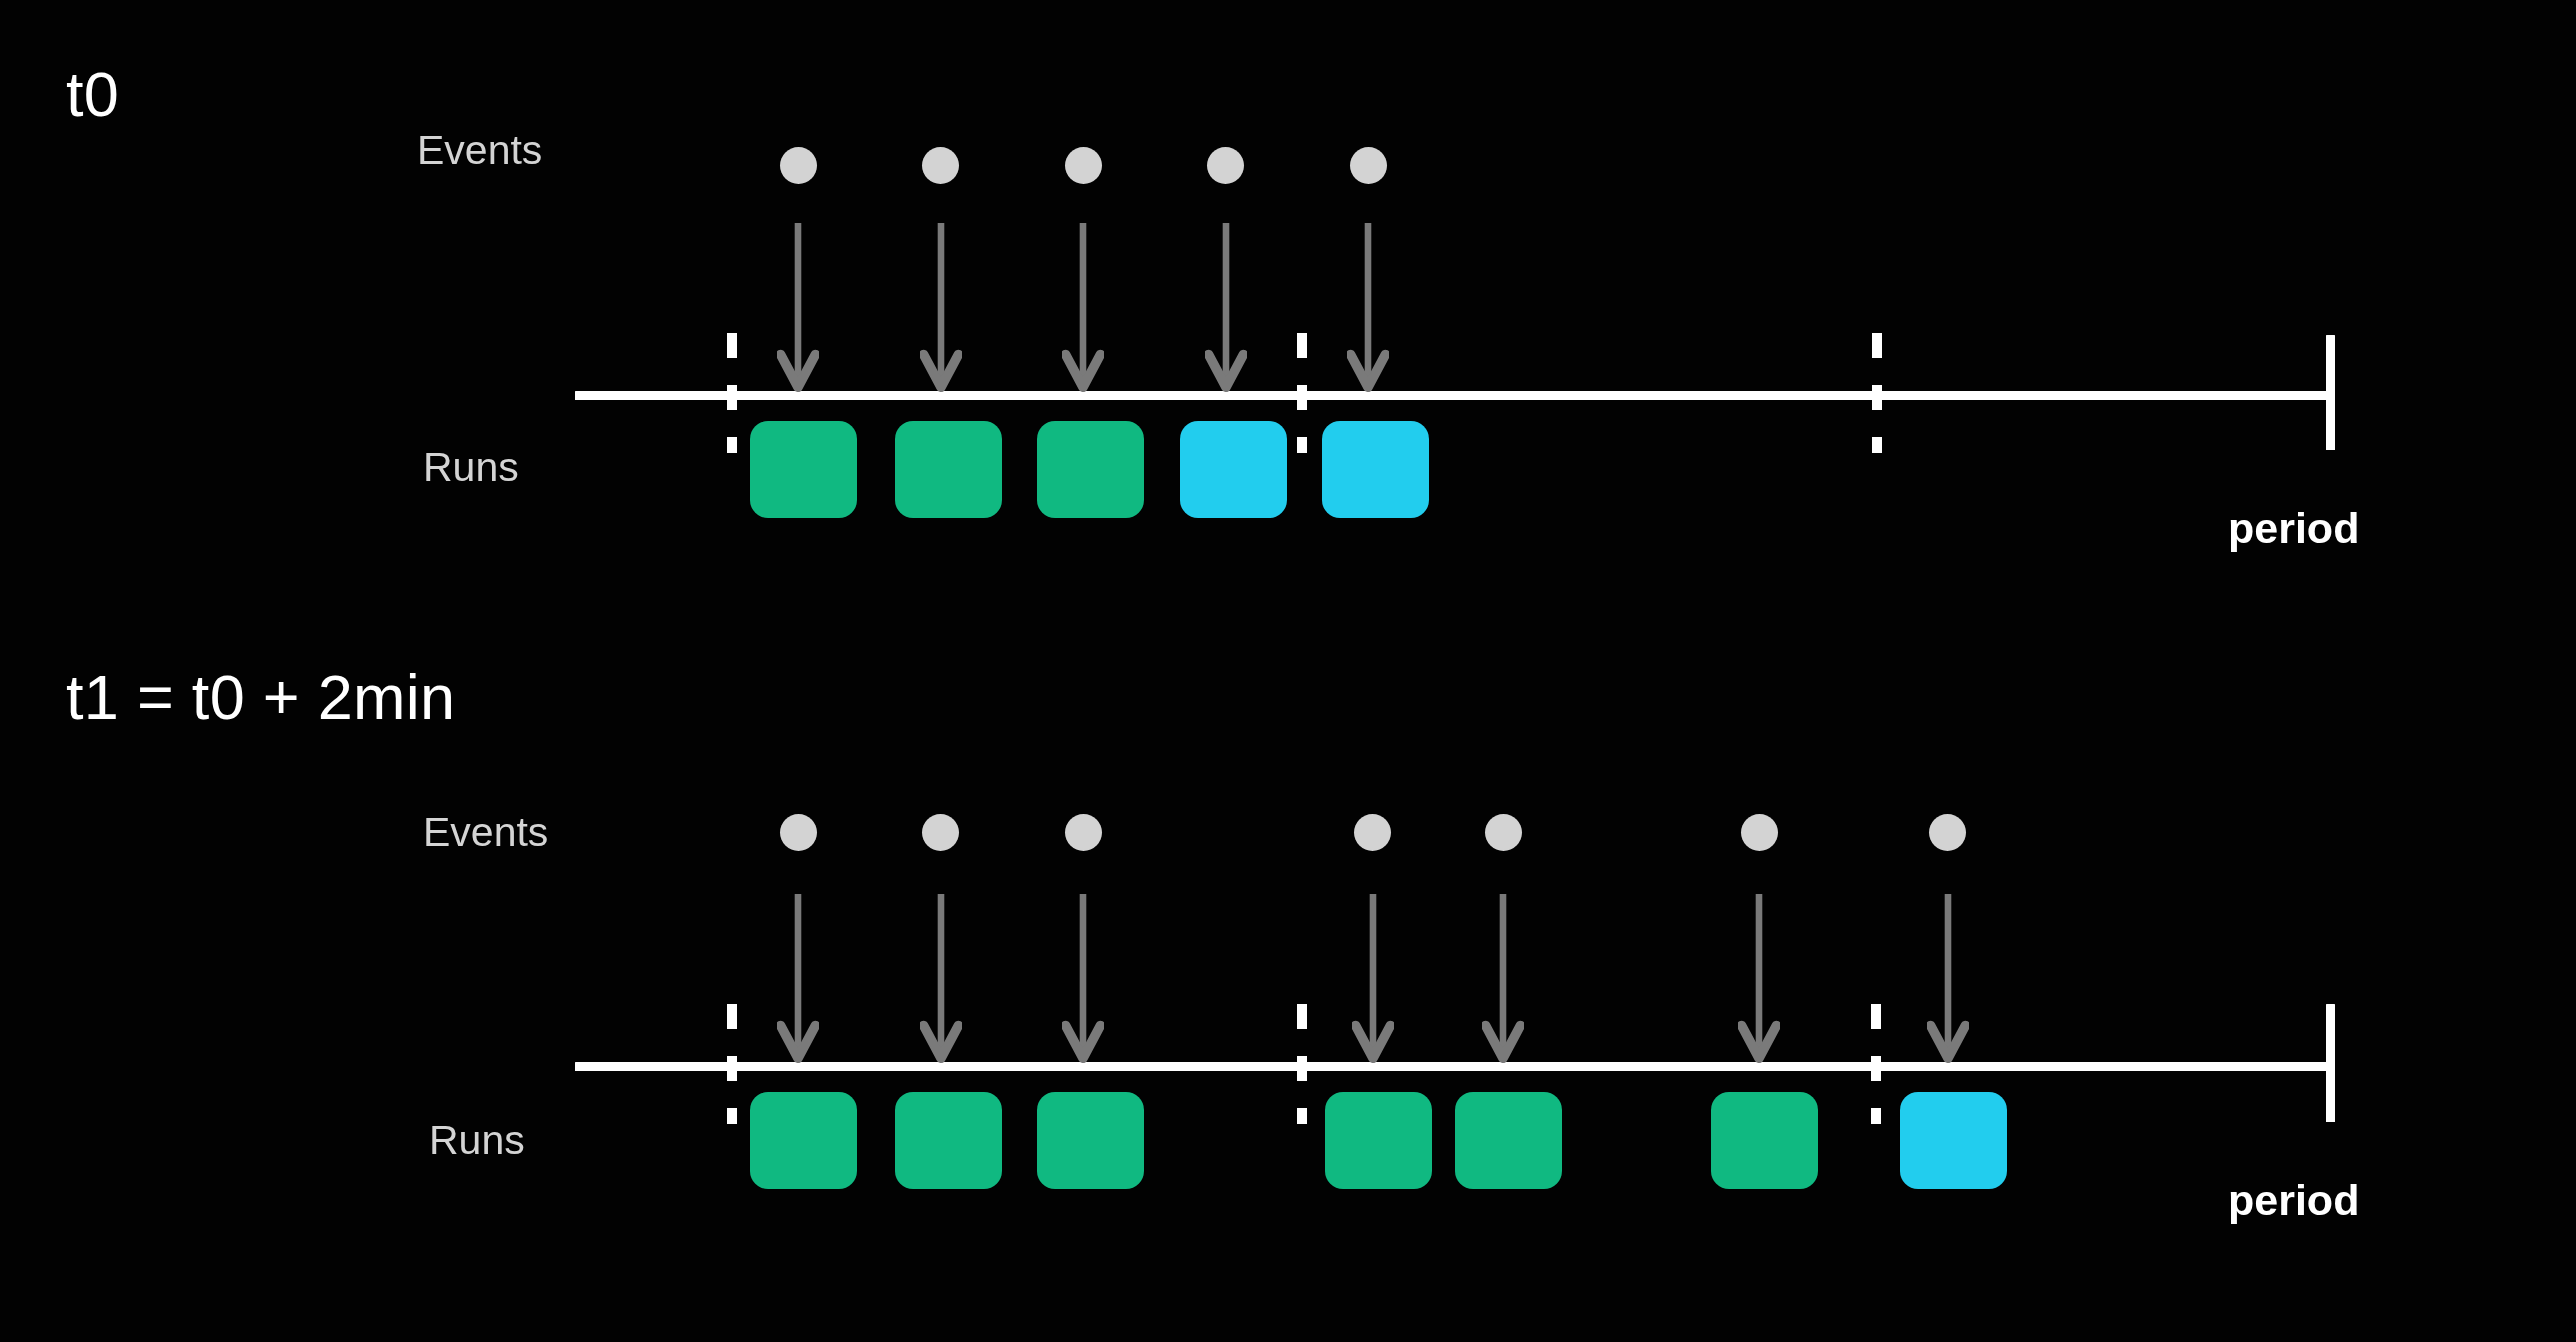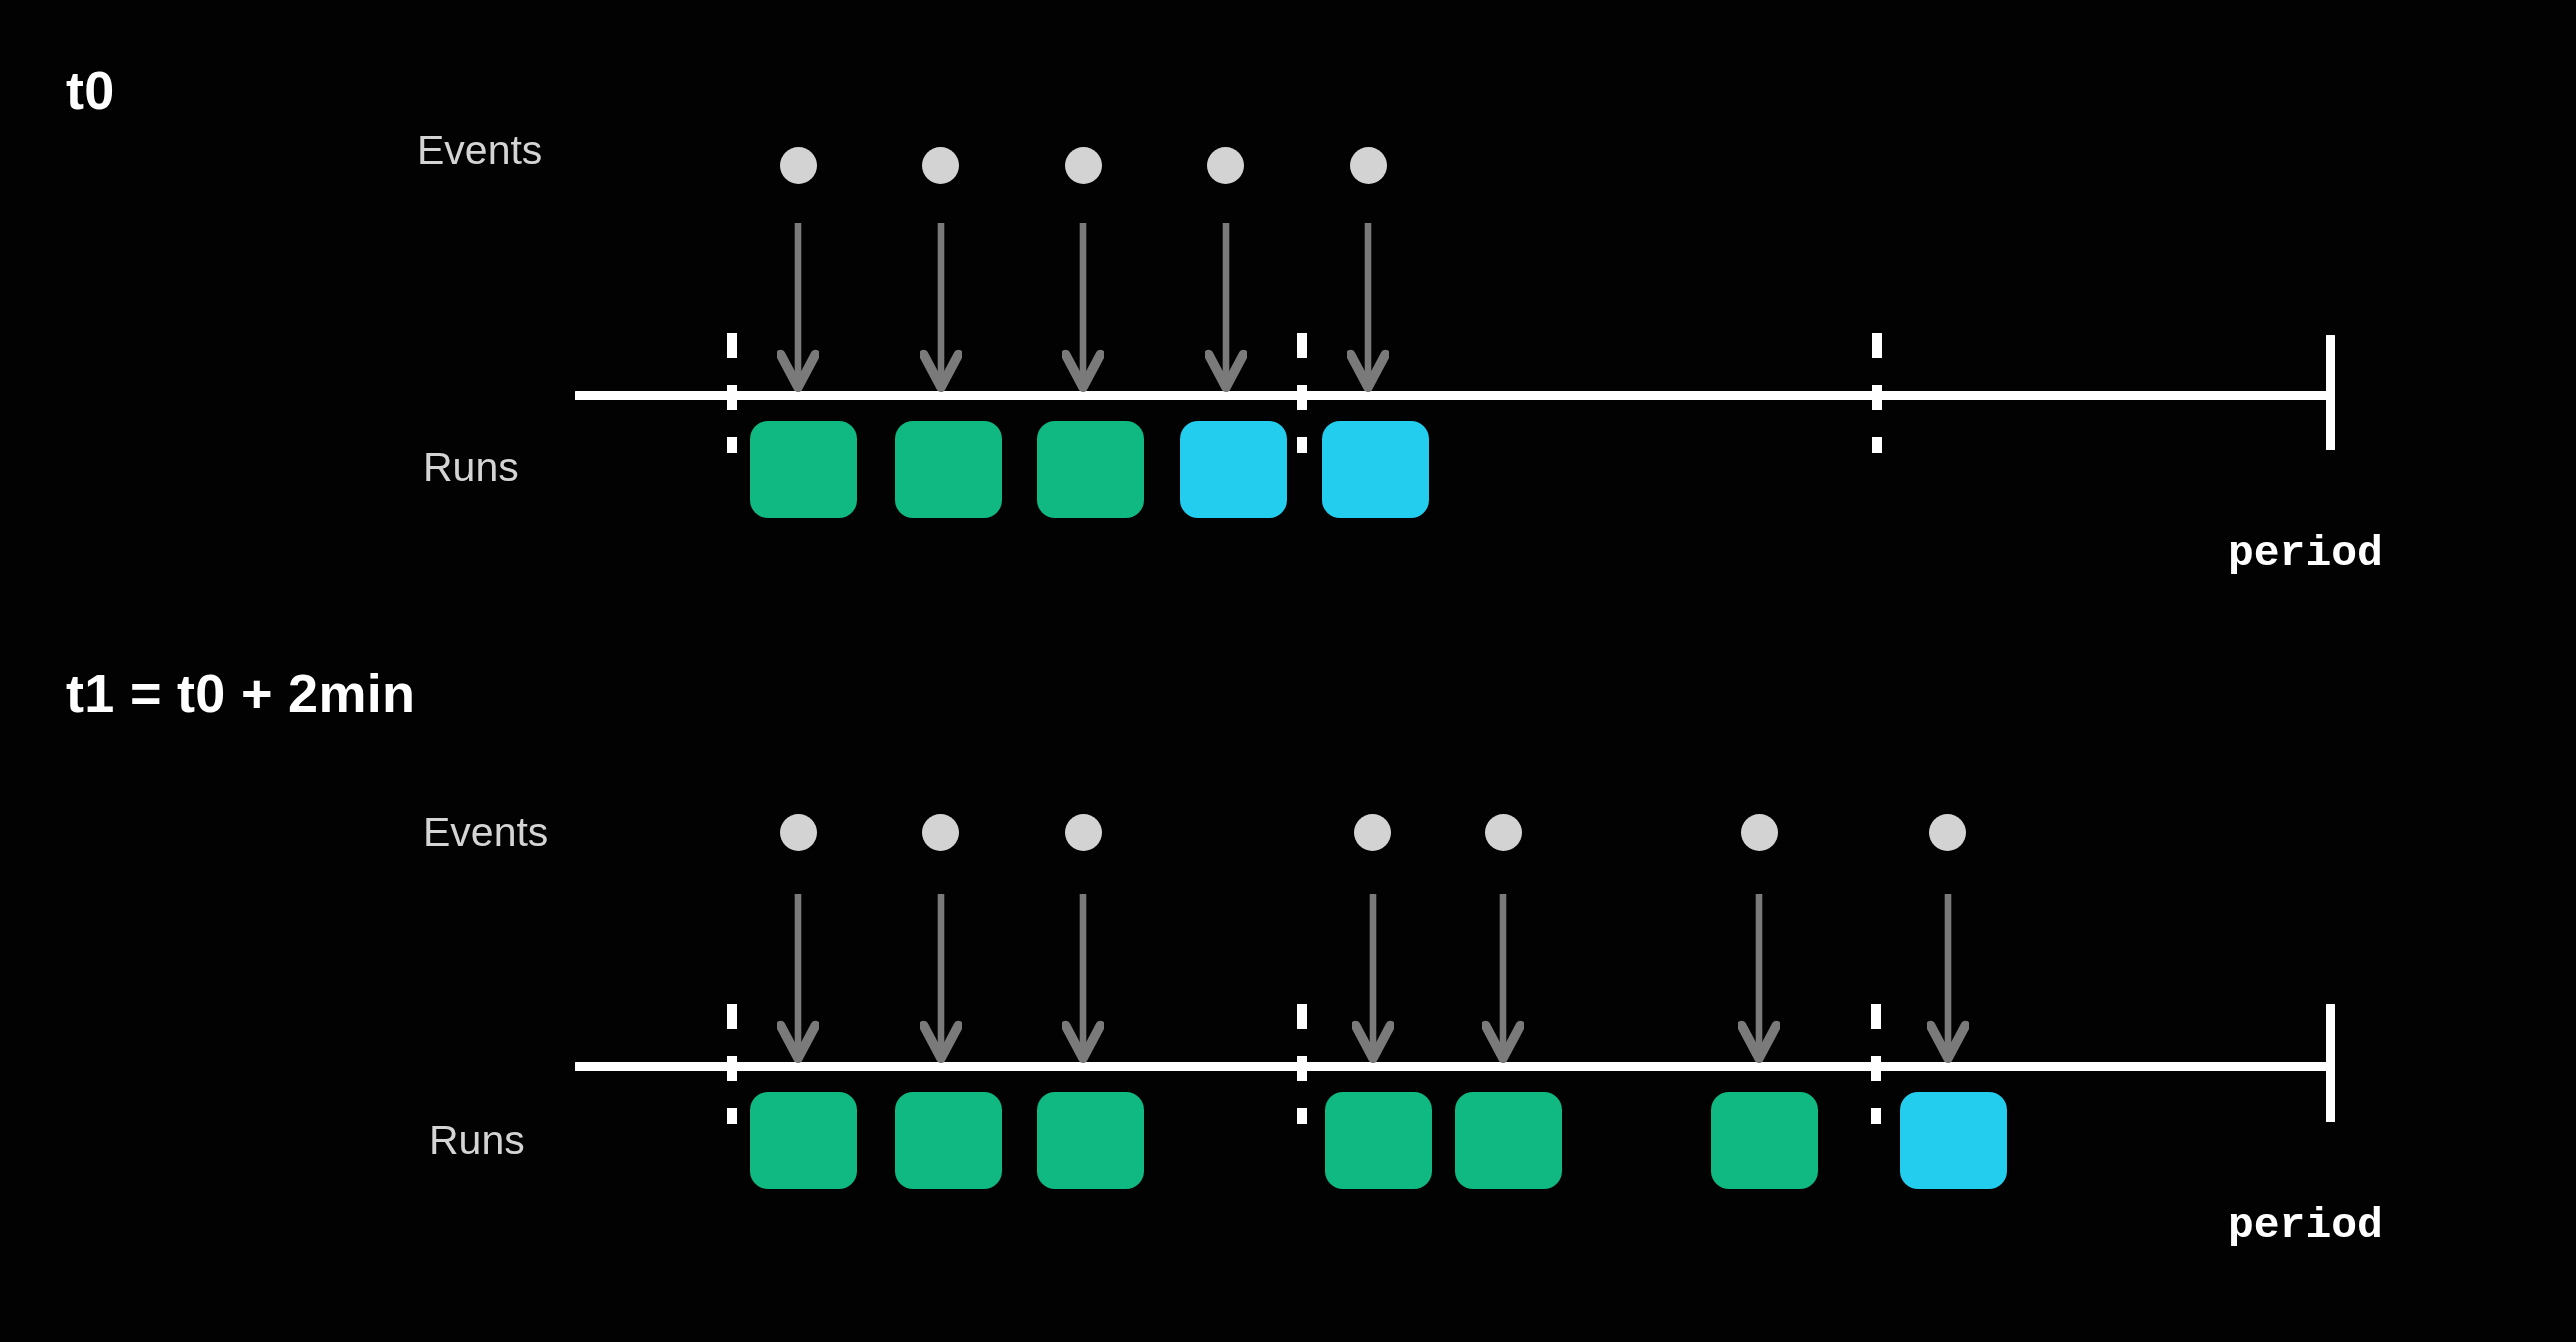--- a/index.html
+++ b/index.html
@@ -17,43 +17,42 @@
   }
   .stage {
     position: absolute;
     inset: 0;
     background: #020202;
   }
   
   .time-label {
     position: absolute;
     color: #ffffff;
-    font-size: 54px;
-    font-weight: 700;
+    font-size: 63px;
+    font-weight: 400;
     letter-spacing: 0.3px;
     white-space: nowrap;
     line-height: 1;
   }
   .row-label {
     position: absolute;
     color: #d4d4d4;
     font-size: 41px;
     font-weight: 400;
     white-space: nowrap;
     line-height: 1;
   }
   .period-label {
     position: absolute;
     color: #ffffff;
-    font-family: Liberation Mono, monospace;
+    font-family: Liberation Sans, sans-serif;
     font-size: 43px;
     font-weight: 700;
     white-space: nowrap;
     line-height: 1;
-    margin-top: 25px;
   }
   
   .axis-line {
     position: absolute;
     background: #ffffff;
     height: 8.5px;
     border-radius: 0.6px;
   }
   .axis-end-tick {
     position: absolute;

